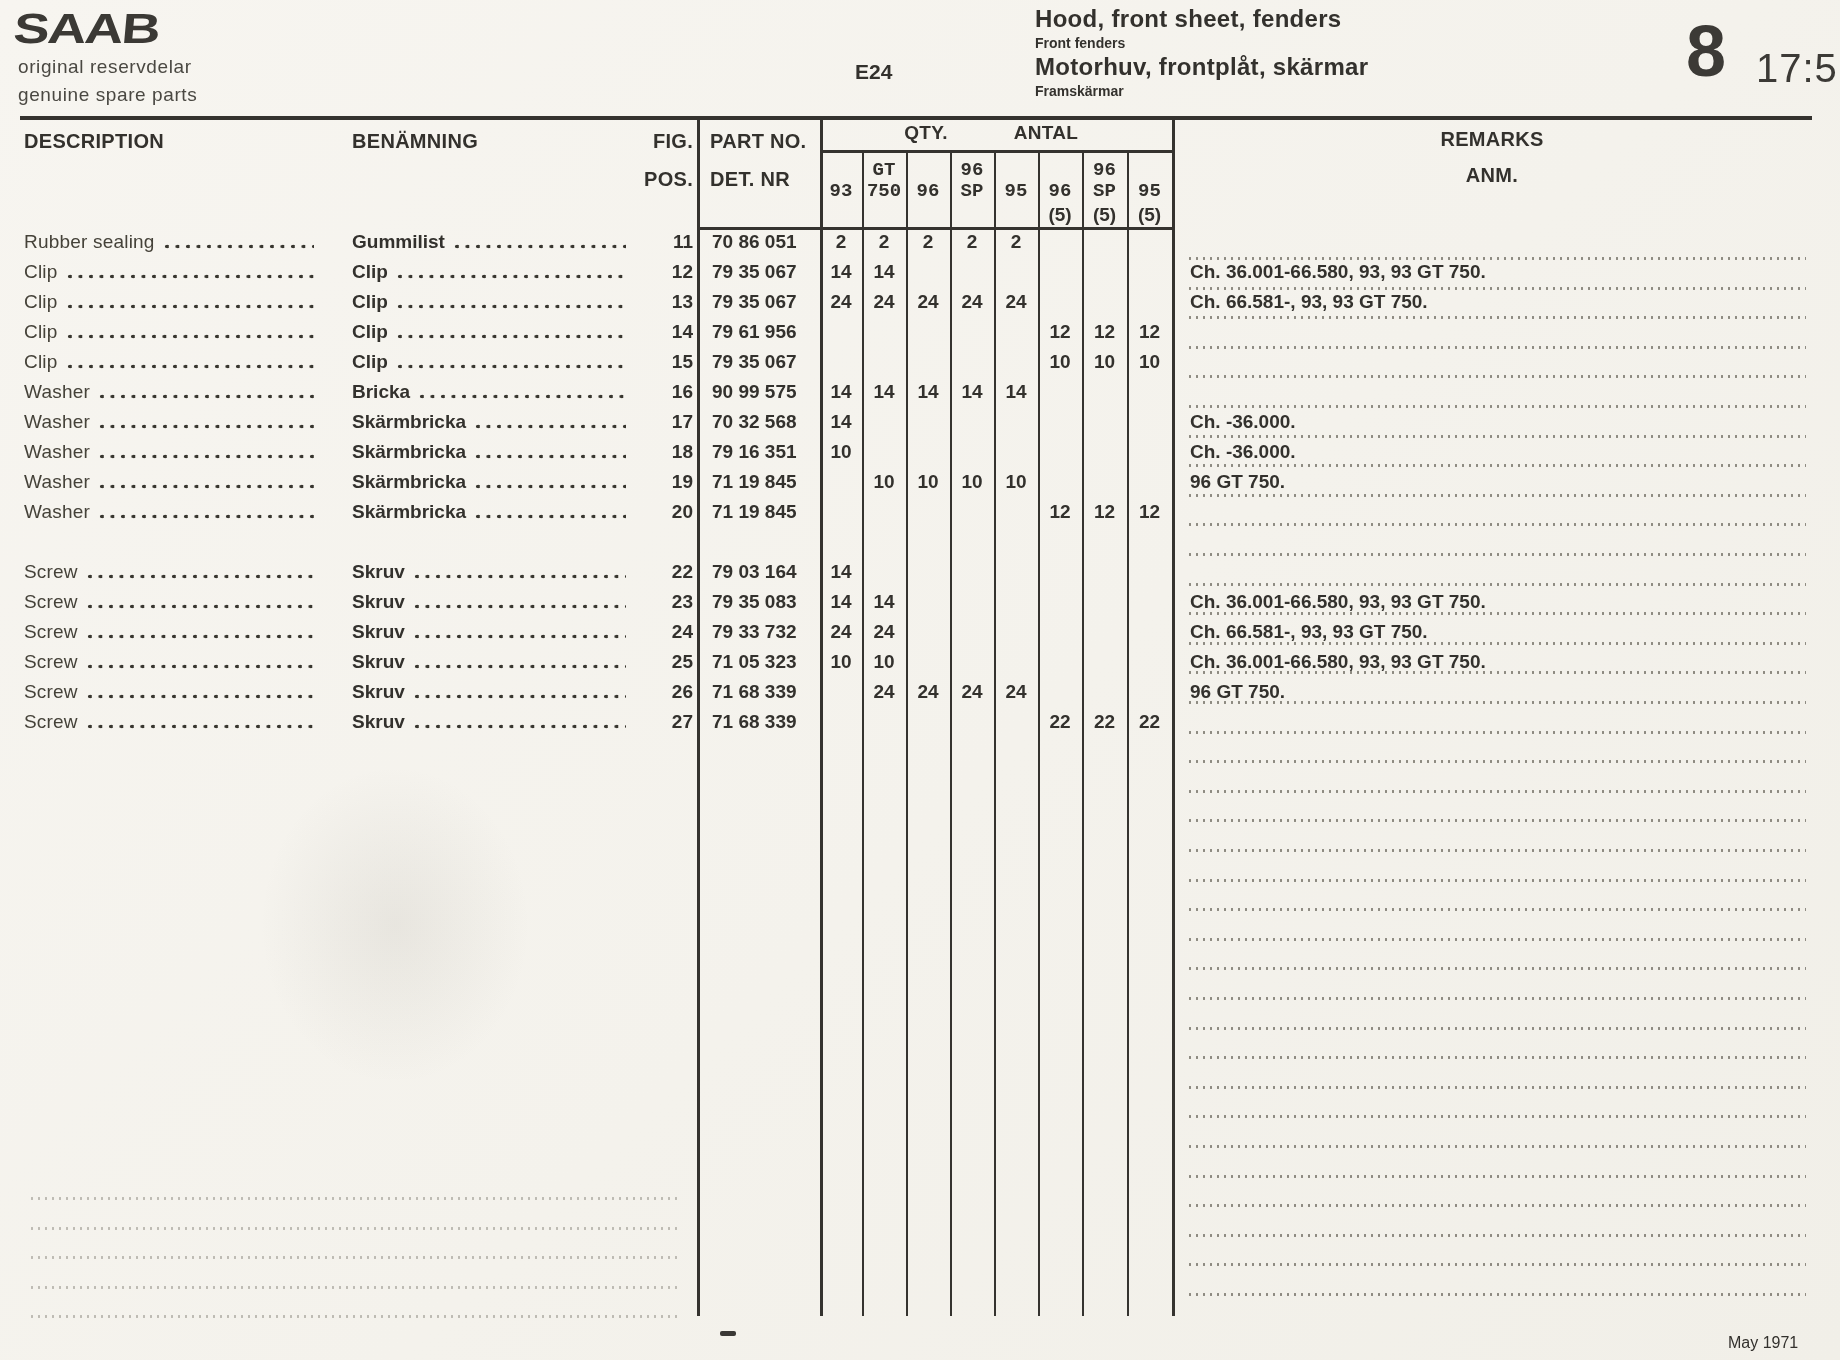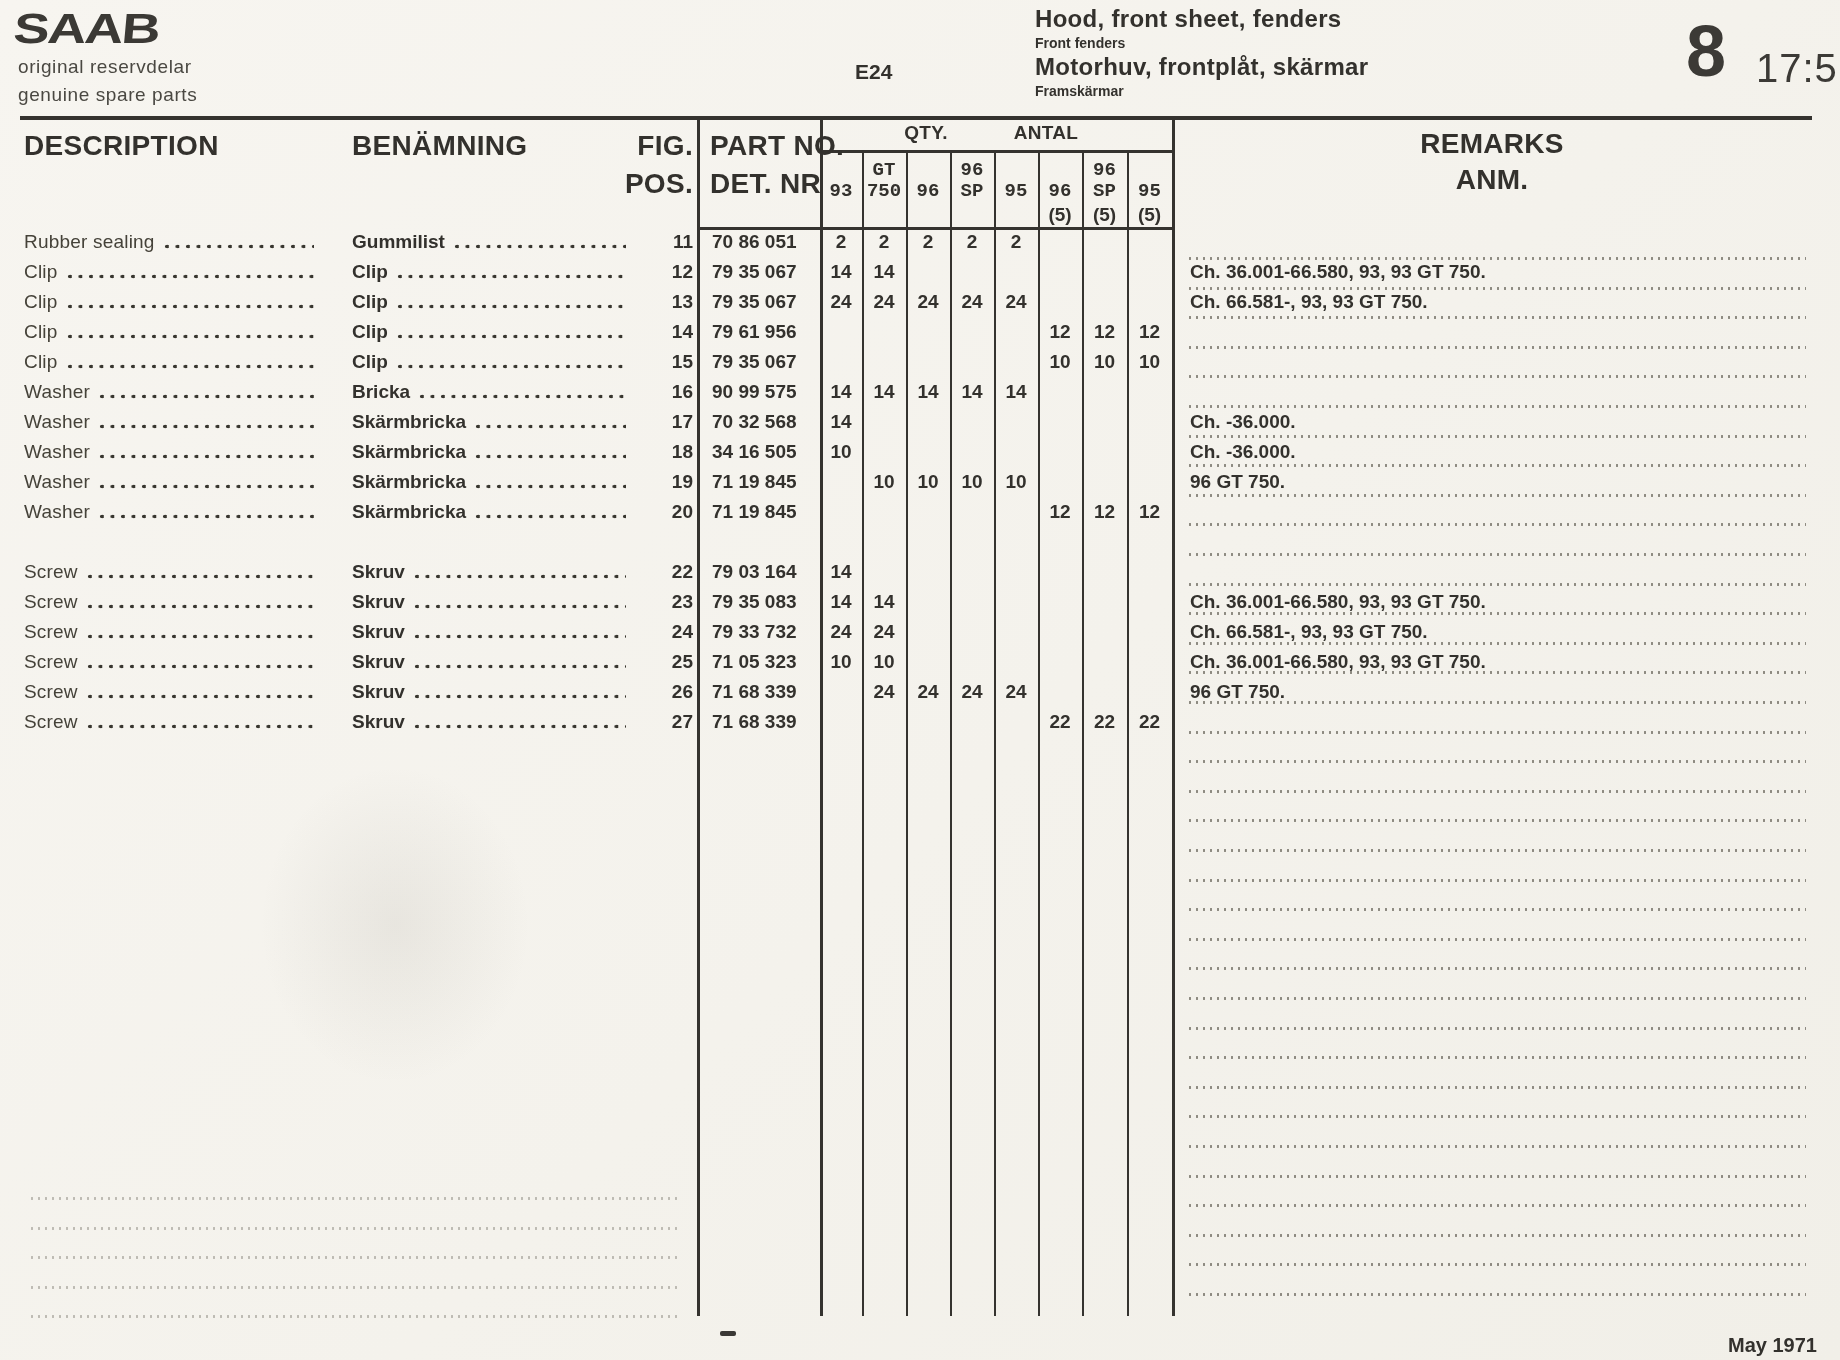--- a/index.html
+++ b/index.html
@@ -23,21 +23,21 @@
   
   .hline,.vline{position:absolute;background:#35332f;}
   .rule-top{left:20px;top:116px;width:1792px;height:4px;}
   .rule-qty{left:820px;top:150px;width:354px;height:3px;}
   .rule-head{left:697px;top:227px;width:477px;height:3px;}
   .vline{width:2px;top:118px;height:1198px;}
   .v-fig{left:697px;width:3px;}
   .v-part{left:820px;width:3px;}
   .v-rem{left:1172px;width:3px;}
   .v-q{top:152px;height:1164px;}
-  .th{position:absolute;font-weight:700;font-size:28px;letter-spacing:.3px;}
+  .th{position:absolute;font-weight:700;font-size:20px;letter-spacing:.3px;}
   .th-desc{left:24px;top:130px;}
   .th-ben{left:352px;top:130px;}
   .th-fig{left:618px;width:75px;top:130px;text-align:right;}
   .th-pos{left:618px;width:75px;top:168px;text-align:right;}
   .th-part{left:710px;top:130px;}
   .th-det{left:710px;top:168px;}
   .th-qty{left:820px;width:212px;top:122px;text-align:center;font-size:19px;}
   .th-antal{left:966px;width:160px;top:122px;text-align:center;font-size:19px;}
   .th-rem{left:1172px;width:640px;top:128px;text-align:center;}
   .th-anm{left:1172px;width:640px;top:164px;text-align:center;}
@@ -59,21 +59,21 @@
   .rrule{position:absolute;left:1188px;width:618px;height:5px;opacity:.75;
     background-image:radial-gradient(circle at 2px 2.5px,#6b675d 1.1px,rgba(0,0,0,0) 1.5px);
     background-size:7px 5px;background-repeat:repeat-x;}
   .brule{position:absolute;left:30px;width:650px;height:5px;opacity:.4;
     background-image:radial-gradient(circle at 2px 2.5px,#6b675d 1.1px,rgba(0,0,0,0) 1.5px);
     background-size:7px 5px;background-repeat:repeat-x;}
   
   .smudge{position:absolute;left:255px;top:760px;width:280px;height:330px;
     background:radial-gradient(ellipse at center,rgba(118,112,100,.10),rgba(118,112,100,0) 68%);}
   .dash{position:absolute;left:720px;top:1331px;width:16px;height:5px;background:#3a3835;border-radius:2px;}
-  .footer-date{position:absolute;left:1728px;top:1334px;font-size:20px;font-weight:700;}
+  .footer-date{position:absolute;left:1728px;top:1334px;font-size:16px;font-weight:400;}
 </style>
 </head>
 <body>
 
 <div class="sheet">
 
   <div class="saab-logo">SAAB</div>
   <div class="tagline tag1">original reservdelar</div>
   <div class="tagline tag2">genuine spare parts</div>
 
@@ -317,21 +317,21 @@
   <div class="prow" style="top: 438px;">
     <div class="c-desc">
       <span class="txt">Washer</span>
       <span class="leader"></span>
     </div>
     <div class="c-ben">
       <span class="txt">Skärmbricka</span>
       <span class="leader"></span>
     </div>
     <div class="c-fig">18</div>
-    <div class="c-part">34 16 505</div>
+    <div class="c-part">79 16 351</div>
     <div class="c-rem">Ch. -36.000.</div>
   <div class="c-qty" style="left: 820px; width: 42px;">10</div>
         <div class="c-qty" style="left: 862px; width: 44px;"></div>
         <div class="c-qty" style="left: 906px; width: 44px;"></div>
         <div class="c-qty" style="left: 950px; width: 44px;"></div>
         <div class="c-qty" style="left: 994px; width: 44px;"></div>
         <div class="c-qty" style="left: 1038px; width: 44px;"></div>
         <div class="c-qty" style="left: 1082px; width: 45px;"></div>
         <div class="c-qty" style="left: 1127px; width: 45px;"></div>
       </div>

